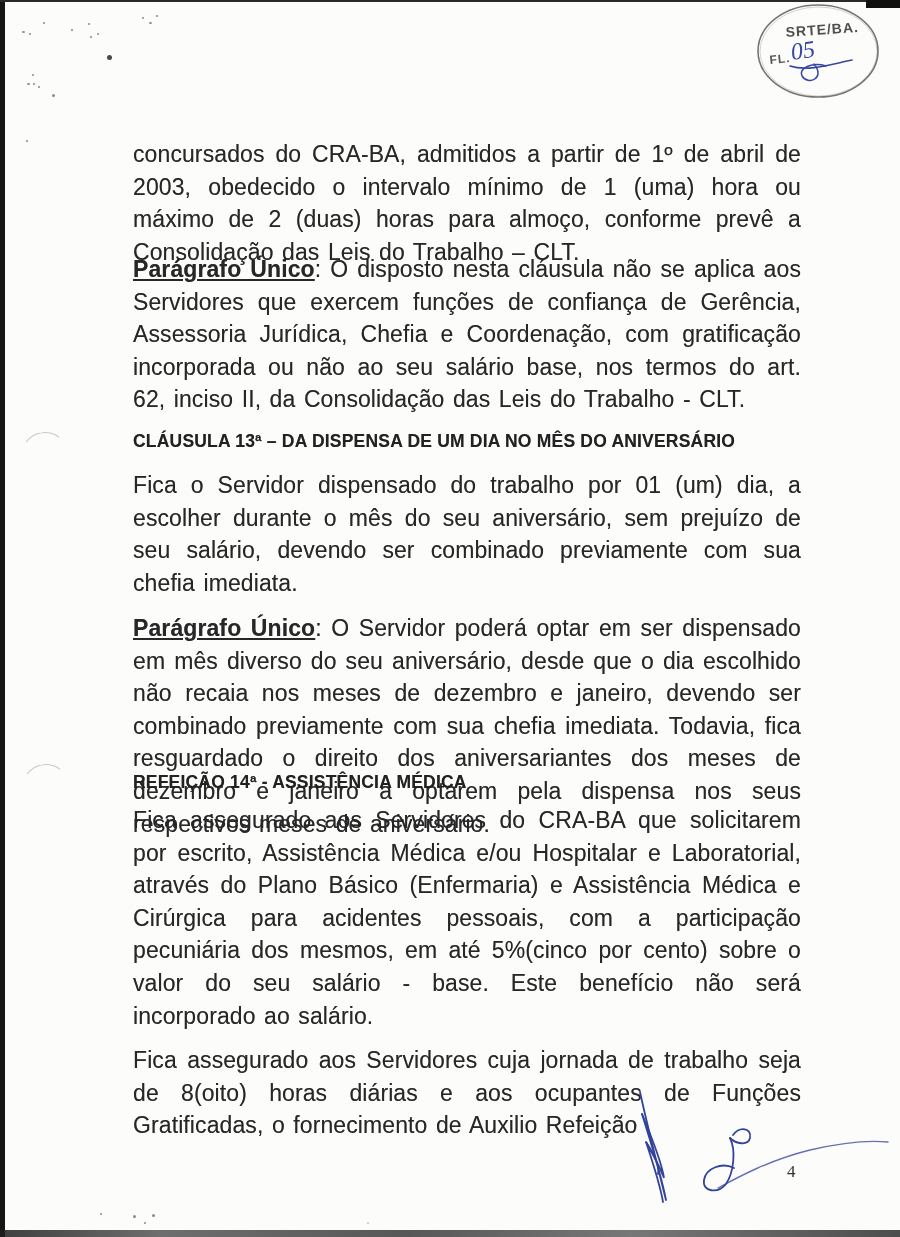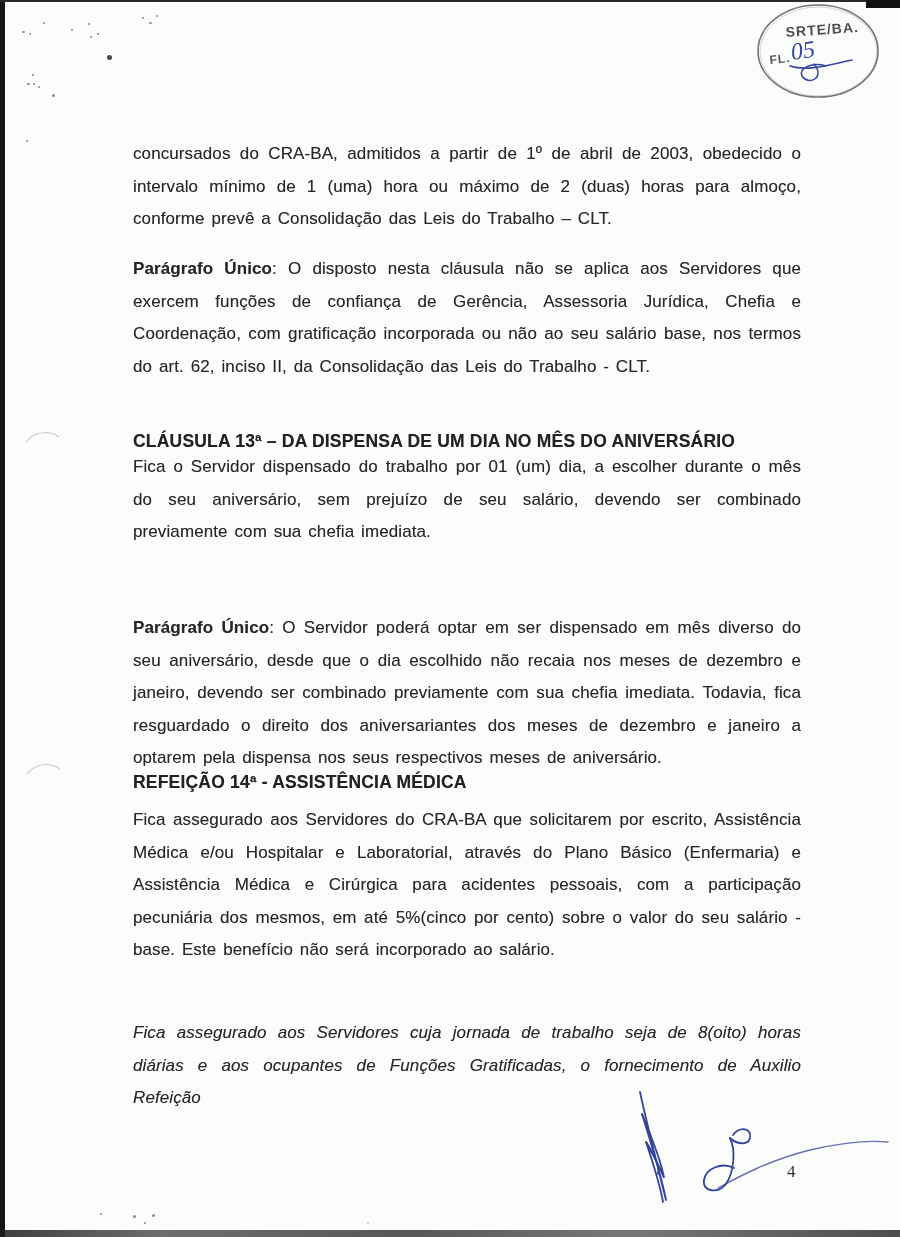--- a/index.html
+++ b/index.html
@@ -20,24 +20,24 @@
   
   .punch-arc{position:absolute;width:46px;height:46px;border-radius:50%;
     border:1.4px solid #c9c9c6;border-color:#c9c9c6 transparent transparent transparent;
     transform:rotate(-8deg);}
   .arc1{left:21px;top:432px;}
   .arc2{left:22px;top:764px;}
   
   .speck{position:absolute;border-radius:50%;background:#8a8a86;}
   
   .tb{position:absolute;left:133px;width:668px;
-    font-size:17px;line-height:32.6px;letter-spacing:.1px;word-spacing:2px;
+    font-size:23px;line-height:32.6px;letter-spacing:.1px;word-spacing:2px;
     text-align:justify;text-align-last:left;
     color:#272727;text-shadow:0 0 .5px rgba(40,40,40,.4);}
-  .tb b{font-weight:bold;}
+  .tb b{font-weight:bold;text-decoration:underline;}
   .hd{position:absolute;left:133px;width:700px;
     font-size:17.5px;font-weight:bold;letter-spacing:.2px;
     color:#222;text-shadow:0 0 .5px rgba(30,30,30,.45);}
   
   .stamp{position:absolute;left:748px;top:2px;width:145px;height:100px;}
   
   .sig{position:absolute;left:600px;top:1080px;width:300px;height:150px;}
   .pagenum{position:absolute;left:787px;top:1162px;
     font-family:"Liberation Serif", serif;font-size:17px;color:#333;}
 </style>
@@ -93,32 +93,32 @@
   </div>
 
   <div class="tb" style="top:138px;">concursados do CRA-BA, admitidos a partir de 1º de abril de 2003, obedecido o intervalo mínimo de 1 (uma) hora ou máximo de 2 (duas) horas para almoço, conforme prevê a Consolidação das Leis do Trabalho – CLT.</div>
 
   <div class="tb" style="top:253px;">
     <b>Parágrafo Único</b><span>: O disposto nesta cláusula não se aplica aos Servidores que exercem funções de confiança de Gerência, Assessoria Jurídica, Chefia e Coordenação, com gratificação incorporada ou não ao seu salário base, nos termos do art. 62, inciso II, da Consolidação das Leis do Trabalho - CLT.</span>
   </div>
 
   <div class="hd" style="top:416px;margin-top:15px;">CLÁUSULA 13ª – DA DISPENSA DE UM DIA NO MÊS DO ANIVERSÁRIO</div>
 
-  <div class="tb" style="top:451px;">Fica o Servidor dispensado do trabalho por 01 (um) dia, a escolher durante o mês do seu aniversário, sem prejuízo de seu salário, devendo ser combinado previamente com sua chefia imediata.</div>
+  <div class="tb" style="top:469px;">Fica o Servidor dispensado do trabalho por 01 (um) dia, a escolher durante o mês do seu aniversário, sem prejuízo de seu salário, devendo ser combinado previamente com sua chefia imediata.</div>
 
   <div class="tb" style="top:612px;">
     <b>Parágrafo Único</b><span>: O Servidor poderá optar em ser dispensado em mês diverso do seu aniversário, desde que o dia escolhido não recaia nos meses de dezembro e janeiro, devendo ser combinado previamente com sua chefia imediata. Todavia, fica resguardado o direito dos aniversariantes dos meses de dezembro e janeiro a optarem pela dispensa nos seus respectivos meses de aniversário.</span>
   </div>
 
   <div class="hd" style="top:772px;">REFEIÇÃO 14ª - ASSISTÊNCIA MÉDICA</div>
 
   <div class="tb" style="top:804px;">Fica assegurado aos Servidores do CRA-BA que solicitarem por escrito, Assistência Médica e/ou Hospitalar e Laboratorial, através do Plano Básico (Enfermaria) e Assistência Médica e Cirúrgica para acidentes pessoais, com a participação pecuniária dos mesmos, em até 5%(cinco por cento) sobre o valor do seu salário - base. Este benefício não será incorporado ao salário.</div>
 
 
-  <div class="tb" style="top:1017px;font-style:italic;">Fica assegurado aos Servidores cuja jornada de trabalho seja de 8(oito) horas diárias e aos ocupantes de Funções Gratificadas, o fornecimento de Auxilio Refeição</div>
+  <div class="tb" style="top:1044px;">Fica assegurado aos Servidores cuja jornada de trabalho seja de 8(oito) horas diárias e aos ocupantes de Funções Gratificadas, o fornecimento de Auxilio Refeição</div>
 
   <div class="sig">
     <svg width="300" height="150" viewBox="0 0 300 150">
       <g fill="none" stroke="#33439b" stroke-width="1.8" stroke-linecap="round">
         <path d="M40,12 C46,40 56,80 66,120 M66,120 C60,90 50,60 42,34"></path>
         <path d="M42,34 C52,58 62,84 64,98 C58,82 50,70 46,62 C52,80 60,104 63,122"></path>
         <path d="M46,62 C54,74 60,86 58,94"></path>
         <path d="M133,55 C140,46 152,48 150,58 C148,66 136,64 130,58"></path>
         <path d="M130,58 C136,70 134,92 126,104 C118,114 102,112 104,100 C106,88 122,82 134,88"></path>
         <path d="M118,108 C140,96 170,80 210,70 C240,63 268,60 288,62" opacity=".75" stroke-width="1.4"></path>

